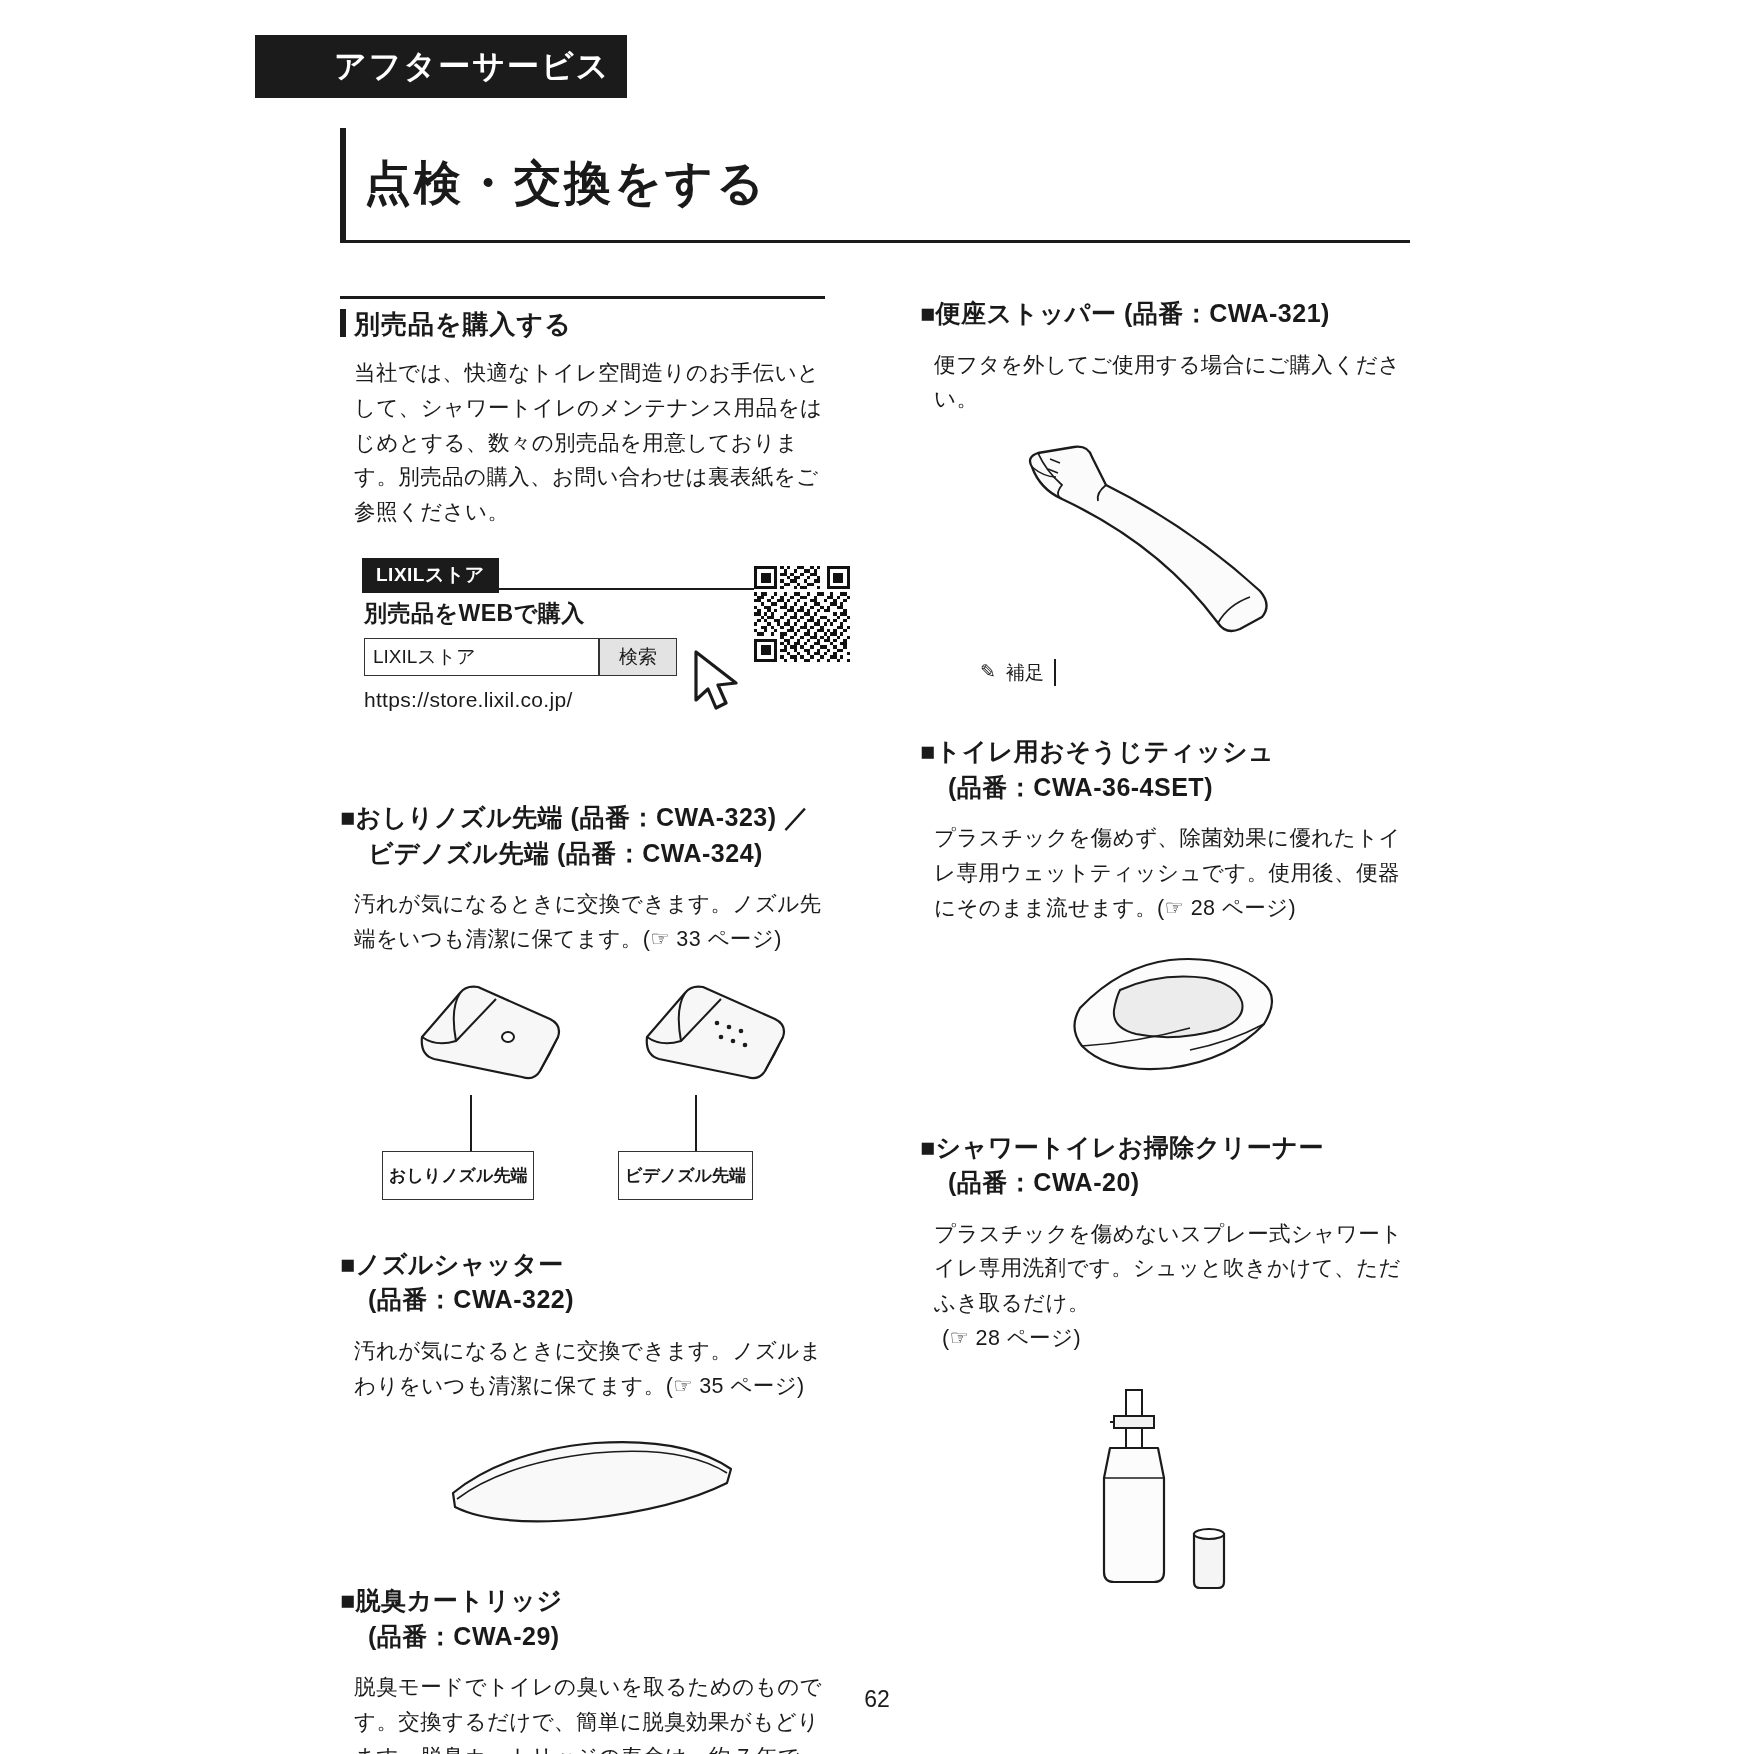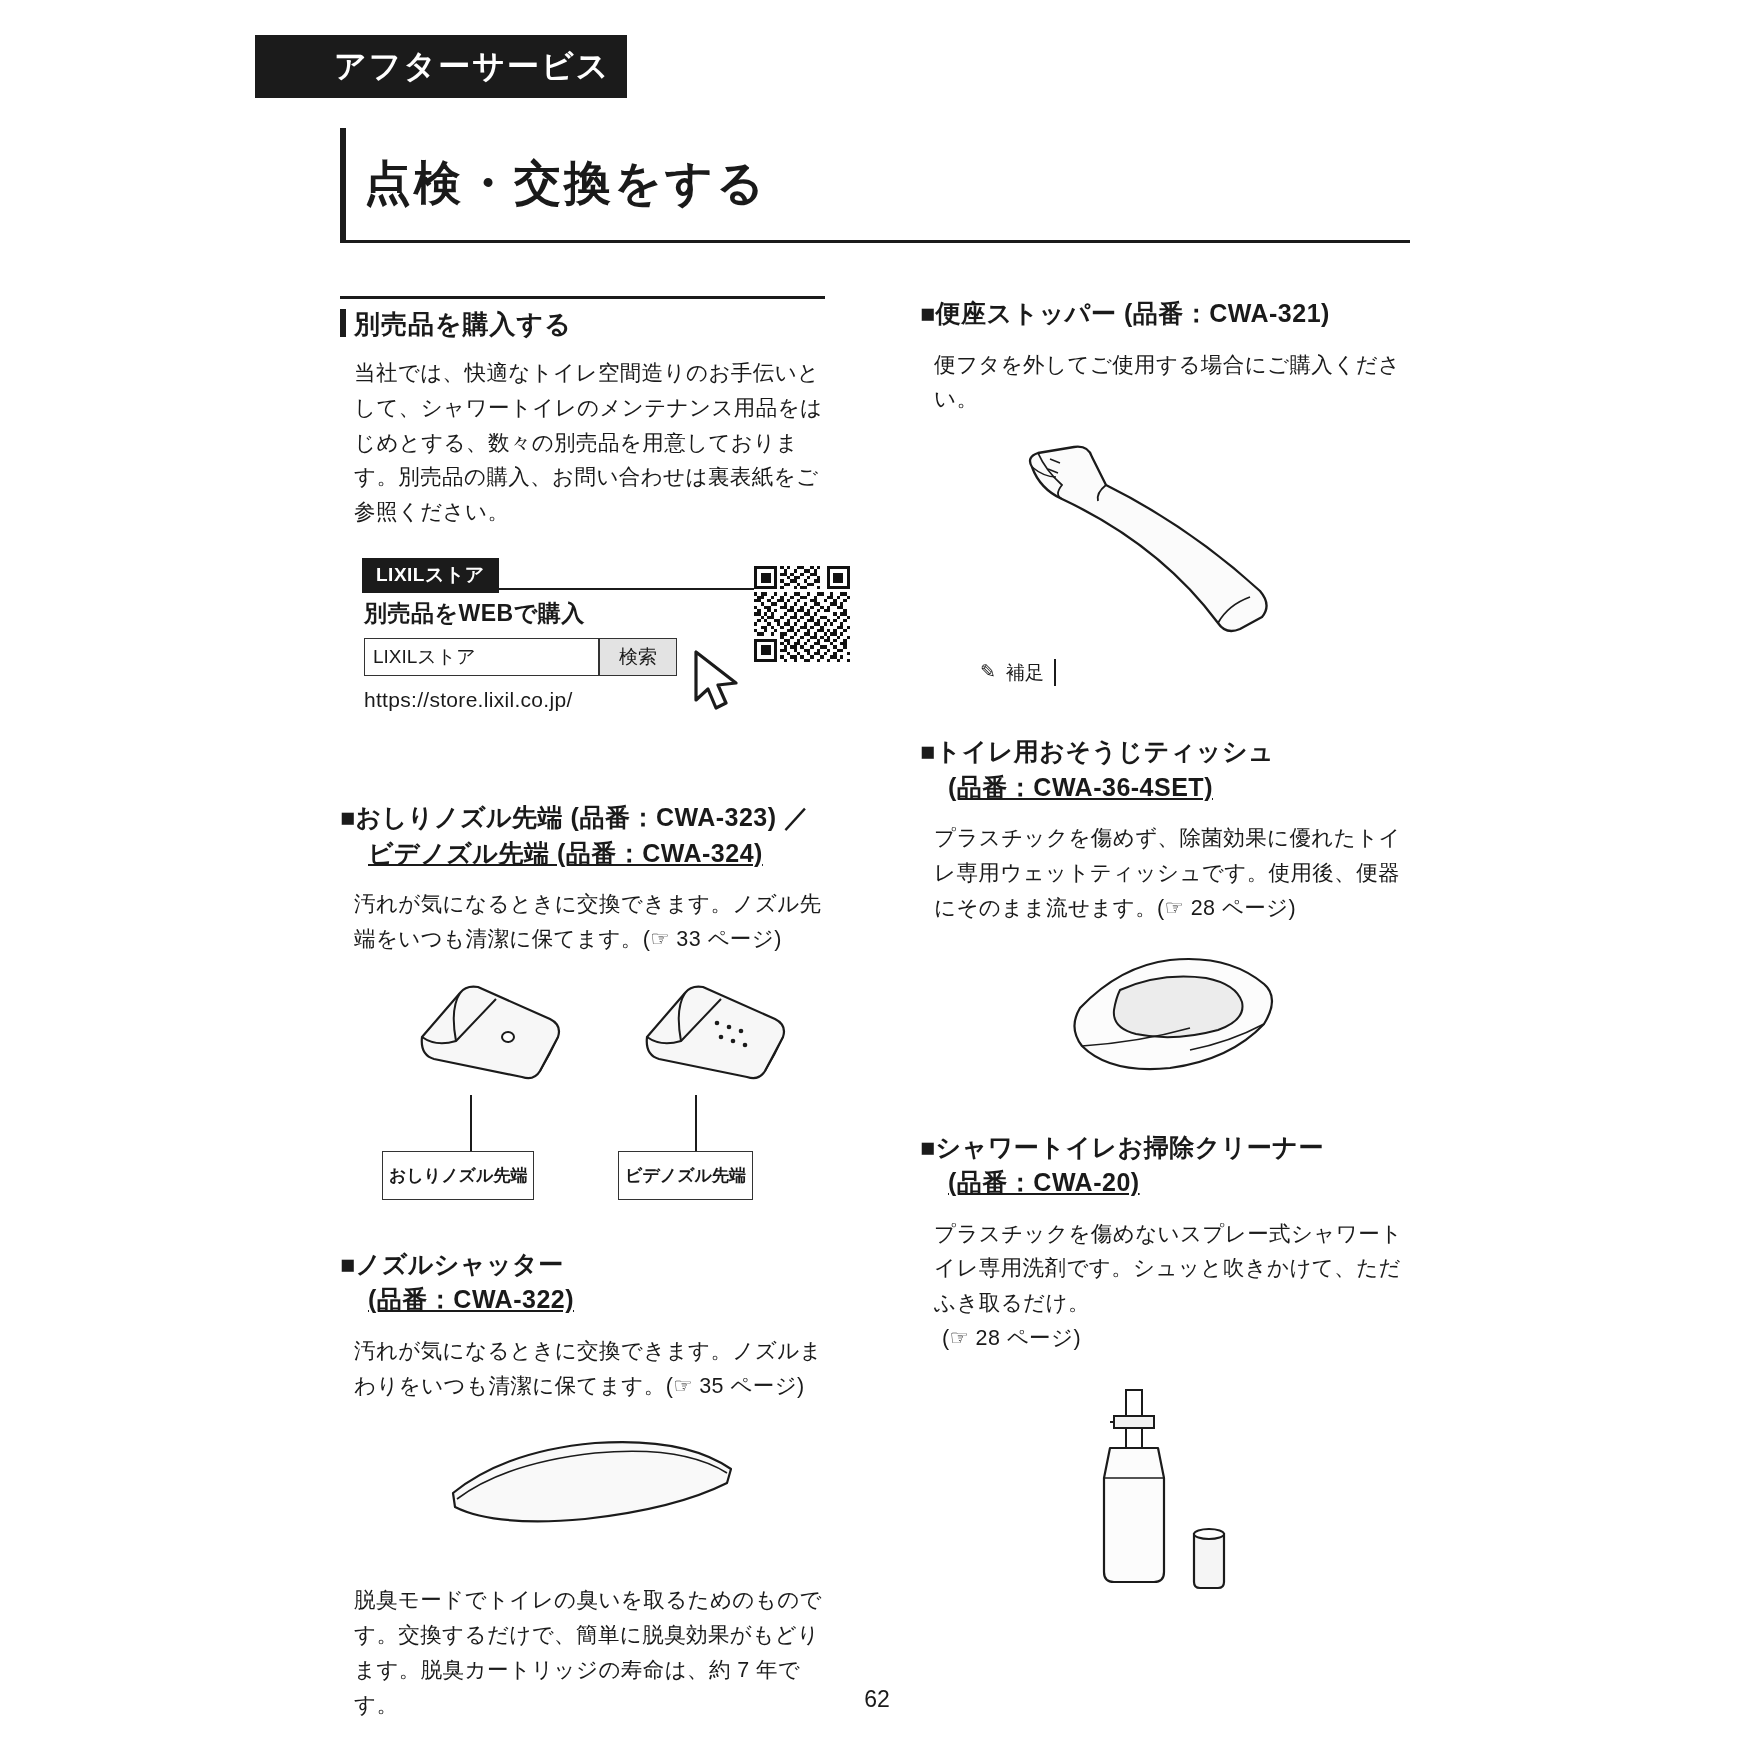--- a/index.html
+++ b/index.html
@@ -123,21 +123,20 @@
   .prod-head {
     font-size: 25px;
     font-weight: bold;
     letter-spacing: 0.5px;
     line-height: 1.42;
     margin: 0 0 16px 0;
   }
   .prod-head .ln2 {
     display: block;
     padding-left: 28px;
-    text-decoration: underline;
   }
 
   
   .store-box {
     position: relative;
     margin: 28px 0 0 22px;
     width: 470px;
     height: 122px;
   }
   .store-tag {
@@ -571,20 +570,24 @@
       </div>
       <p class="body-text indent">汚れが気になるときに交換できます。ノズルまわりをいつも清潔に保てます。(☞ 35 ページ)</p>
 
       <svg class="fig" style="margin-top:24px;" width="310" height="110" viewBox="0 0 310 110">
         <path d="M18 66 Q70 24 160 16 Q250 10 296 42 L292 56 Q240 82 150 92 Q60 100 20 80 Z" fill="#f9f9f9" stroke="#1b1b1b" stroke-width="2.2" stroke-linejoin="round"></path>
         <path d="M22 72 Q70 36 160 26 Q248 18 292 46" fill="none" stroke="#1b1b1b" stroke-width="1.6"></path>
       </svg>
     </div>
 
     <div style="margin-top:46px;">
+      <div class="prod-head">
+        <span>■脱臭カートリッジ</span>
+        <span class="ln2">(品番：CWA-29)</span>
+      </div>
       <p class="body-text indent">脱臭モードでトイレの臭いを取るためのものです。交換するだけで、簡単に脱臭効果がもどります。脱臭カートリッジの寿命は、約 7 年です。</p>
 
     </div>
   </div>
 
   <div class="col-right">
 
     <div>
       <div class="prod-head">■便座ストッパー (品番：CWA-321)</div>
       <p class="body-text indent">便フタを外してご使用する場合にご購入ください。</p>

